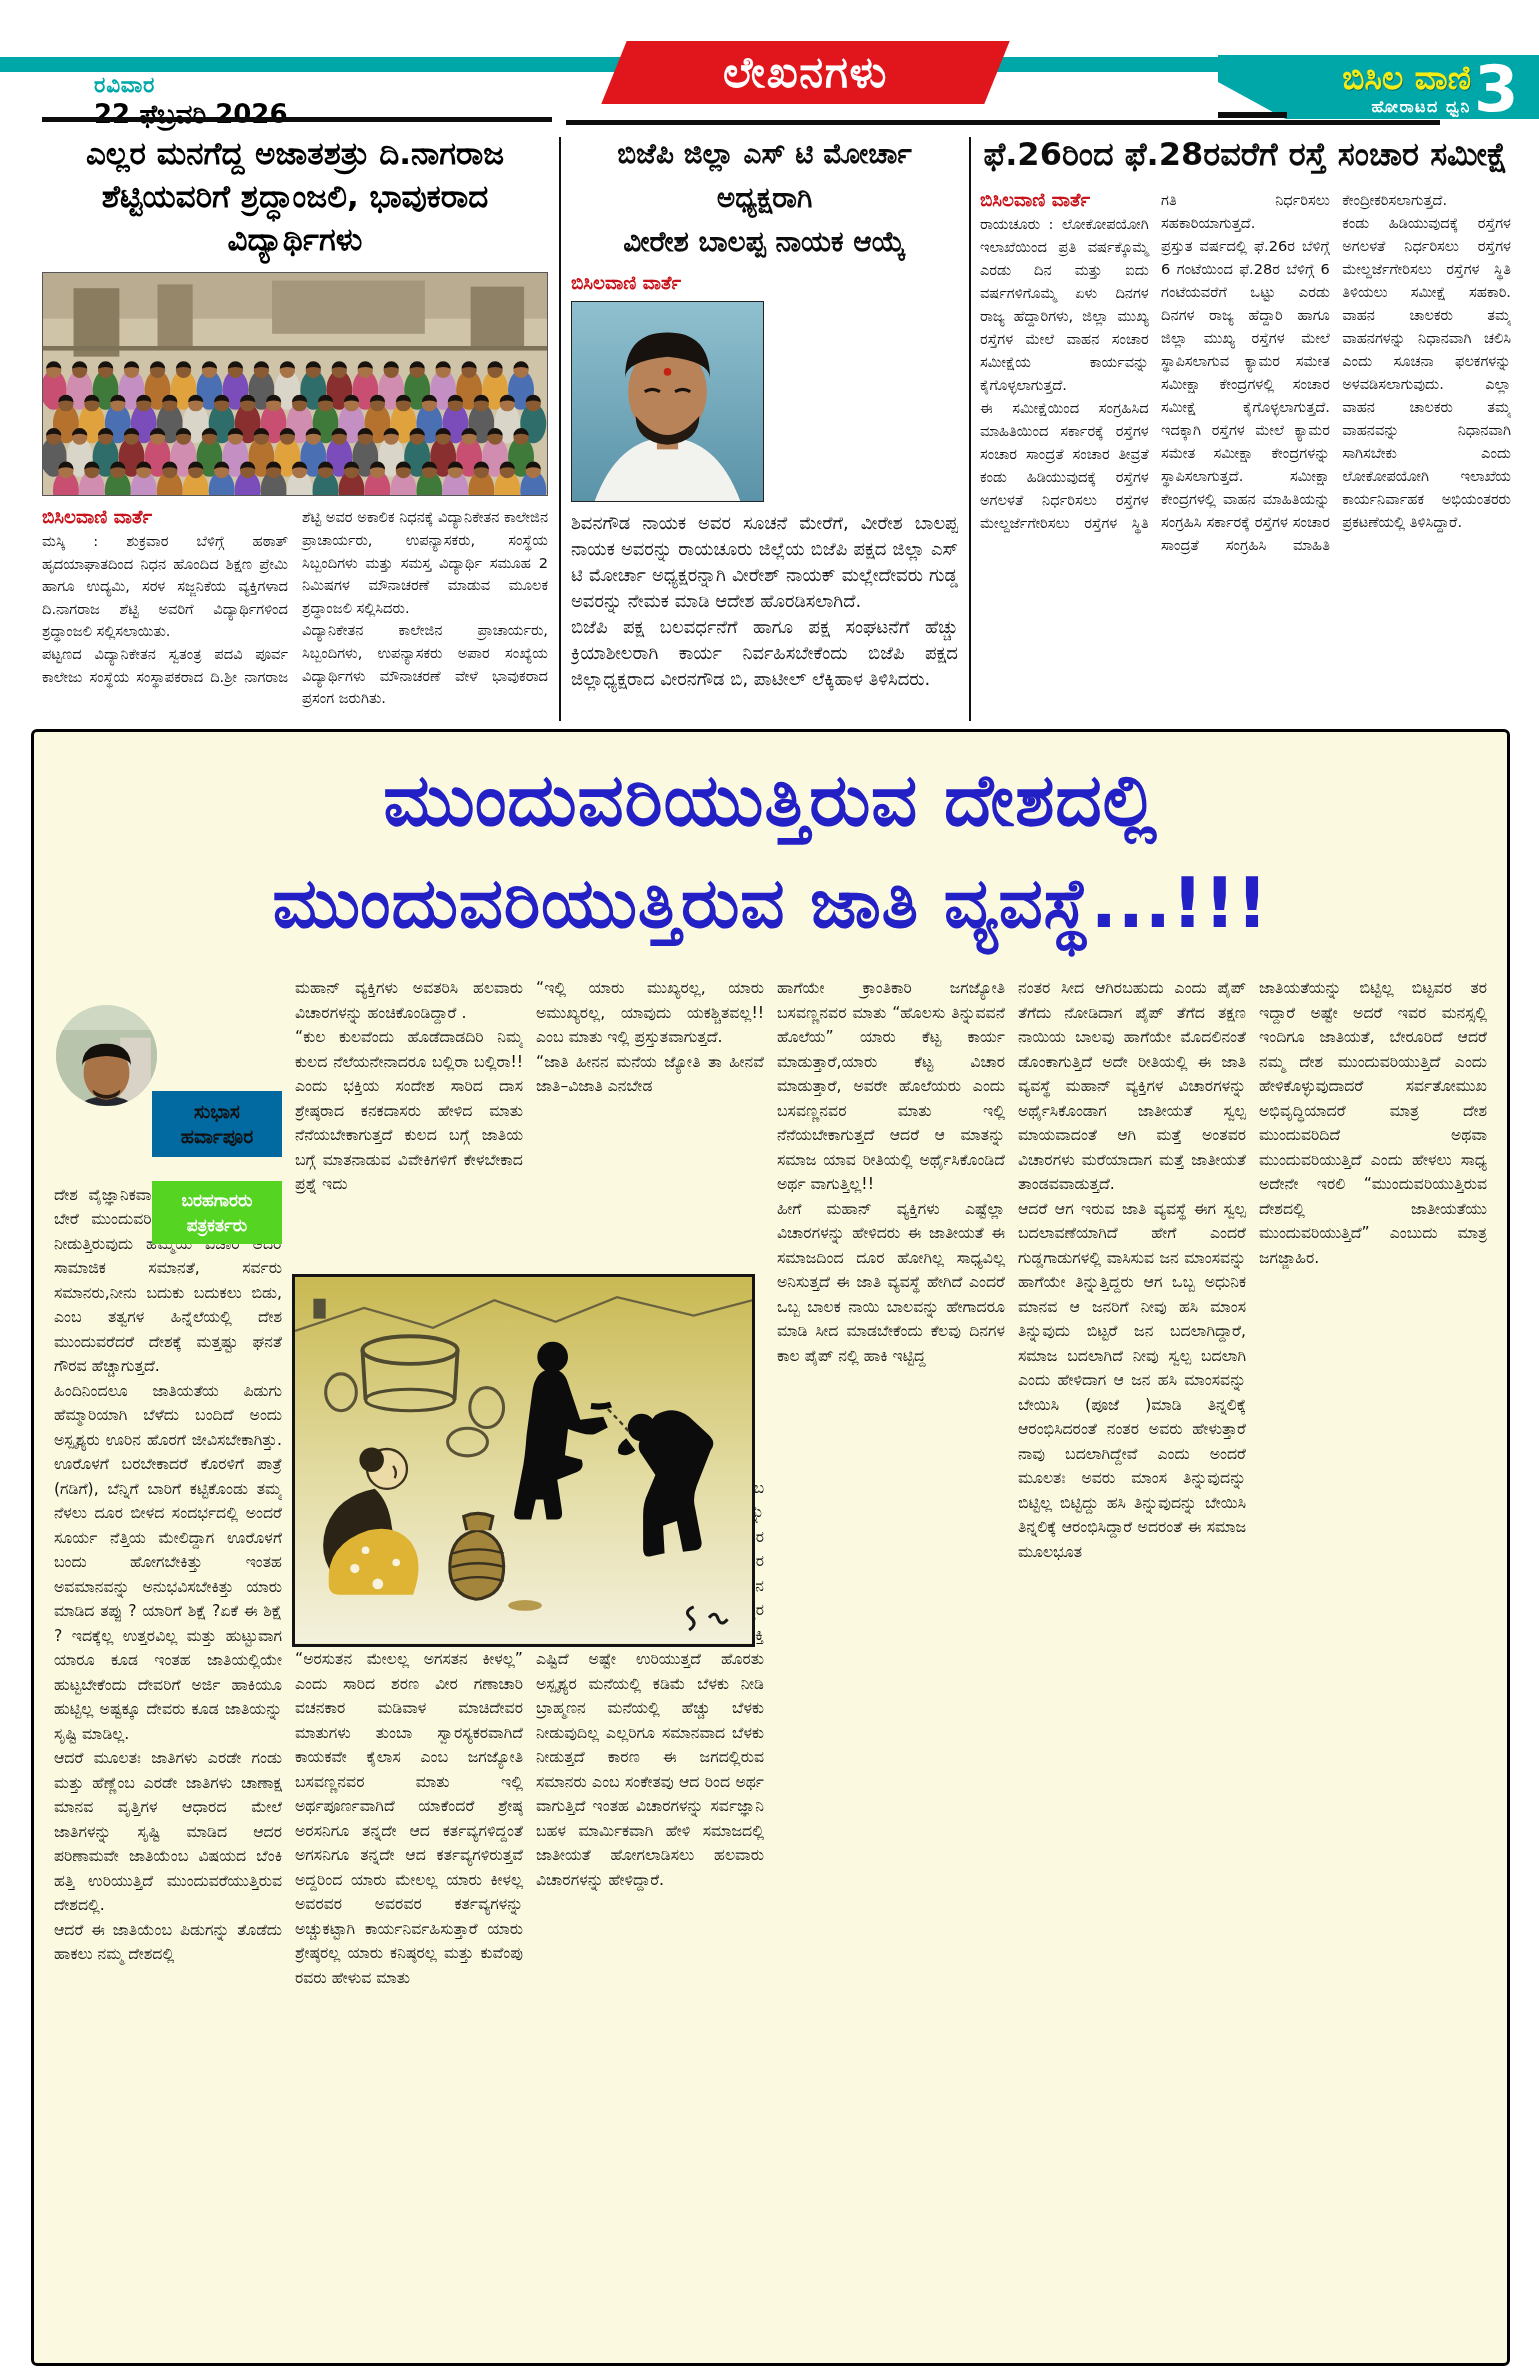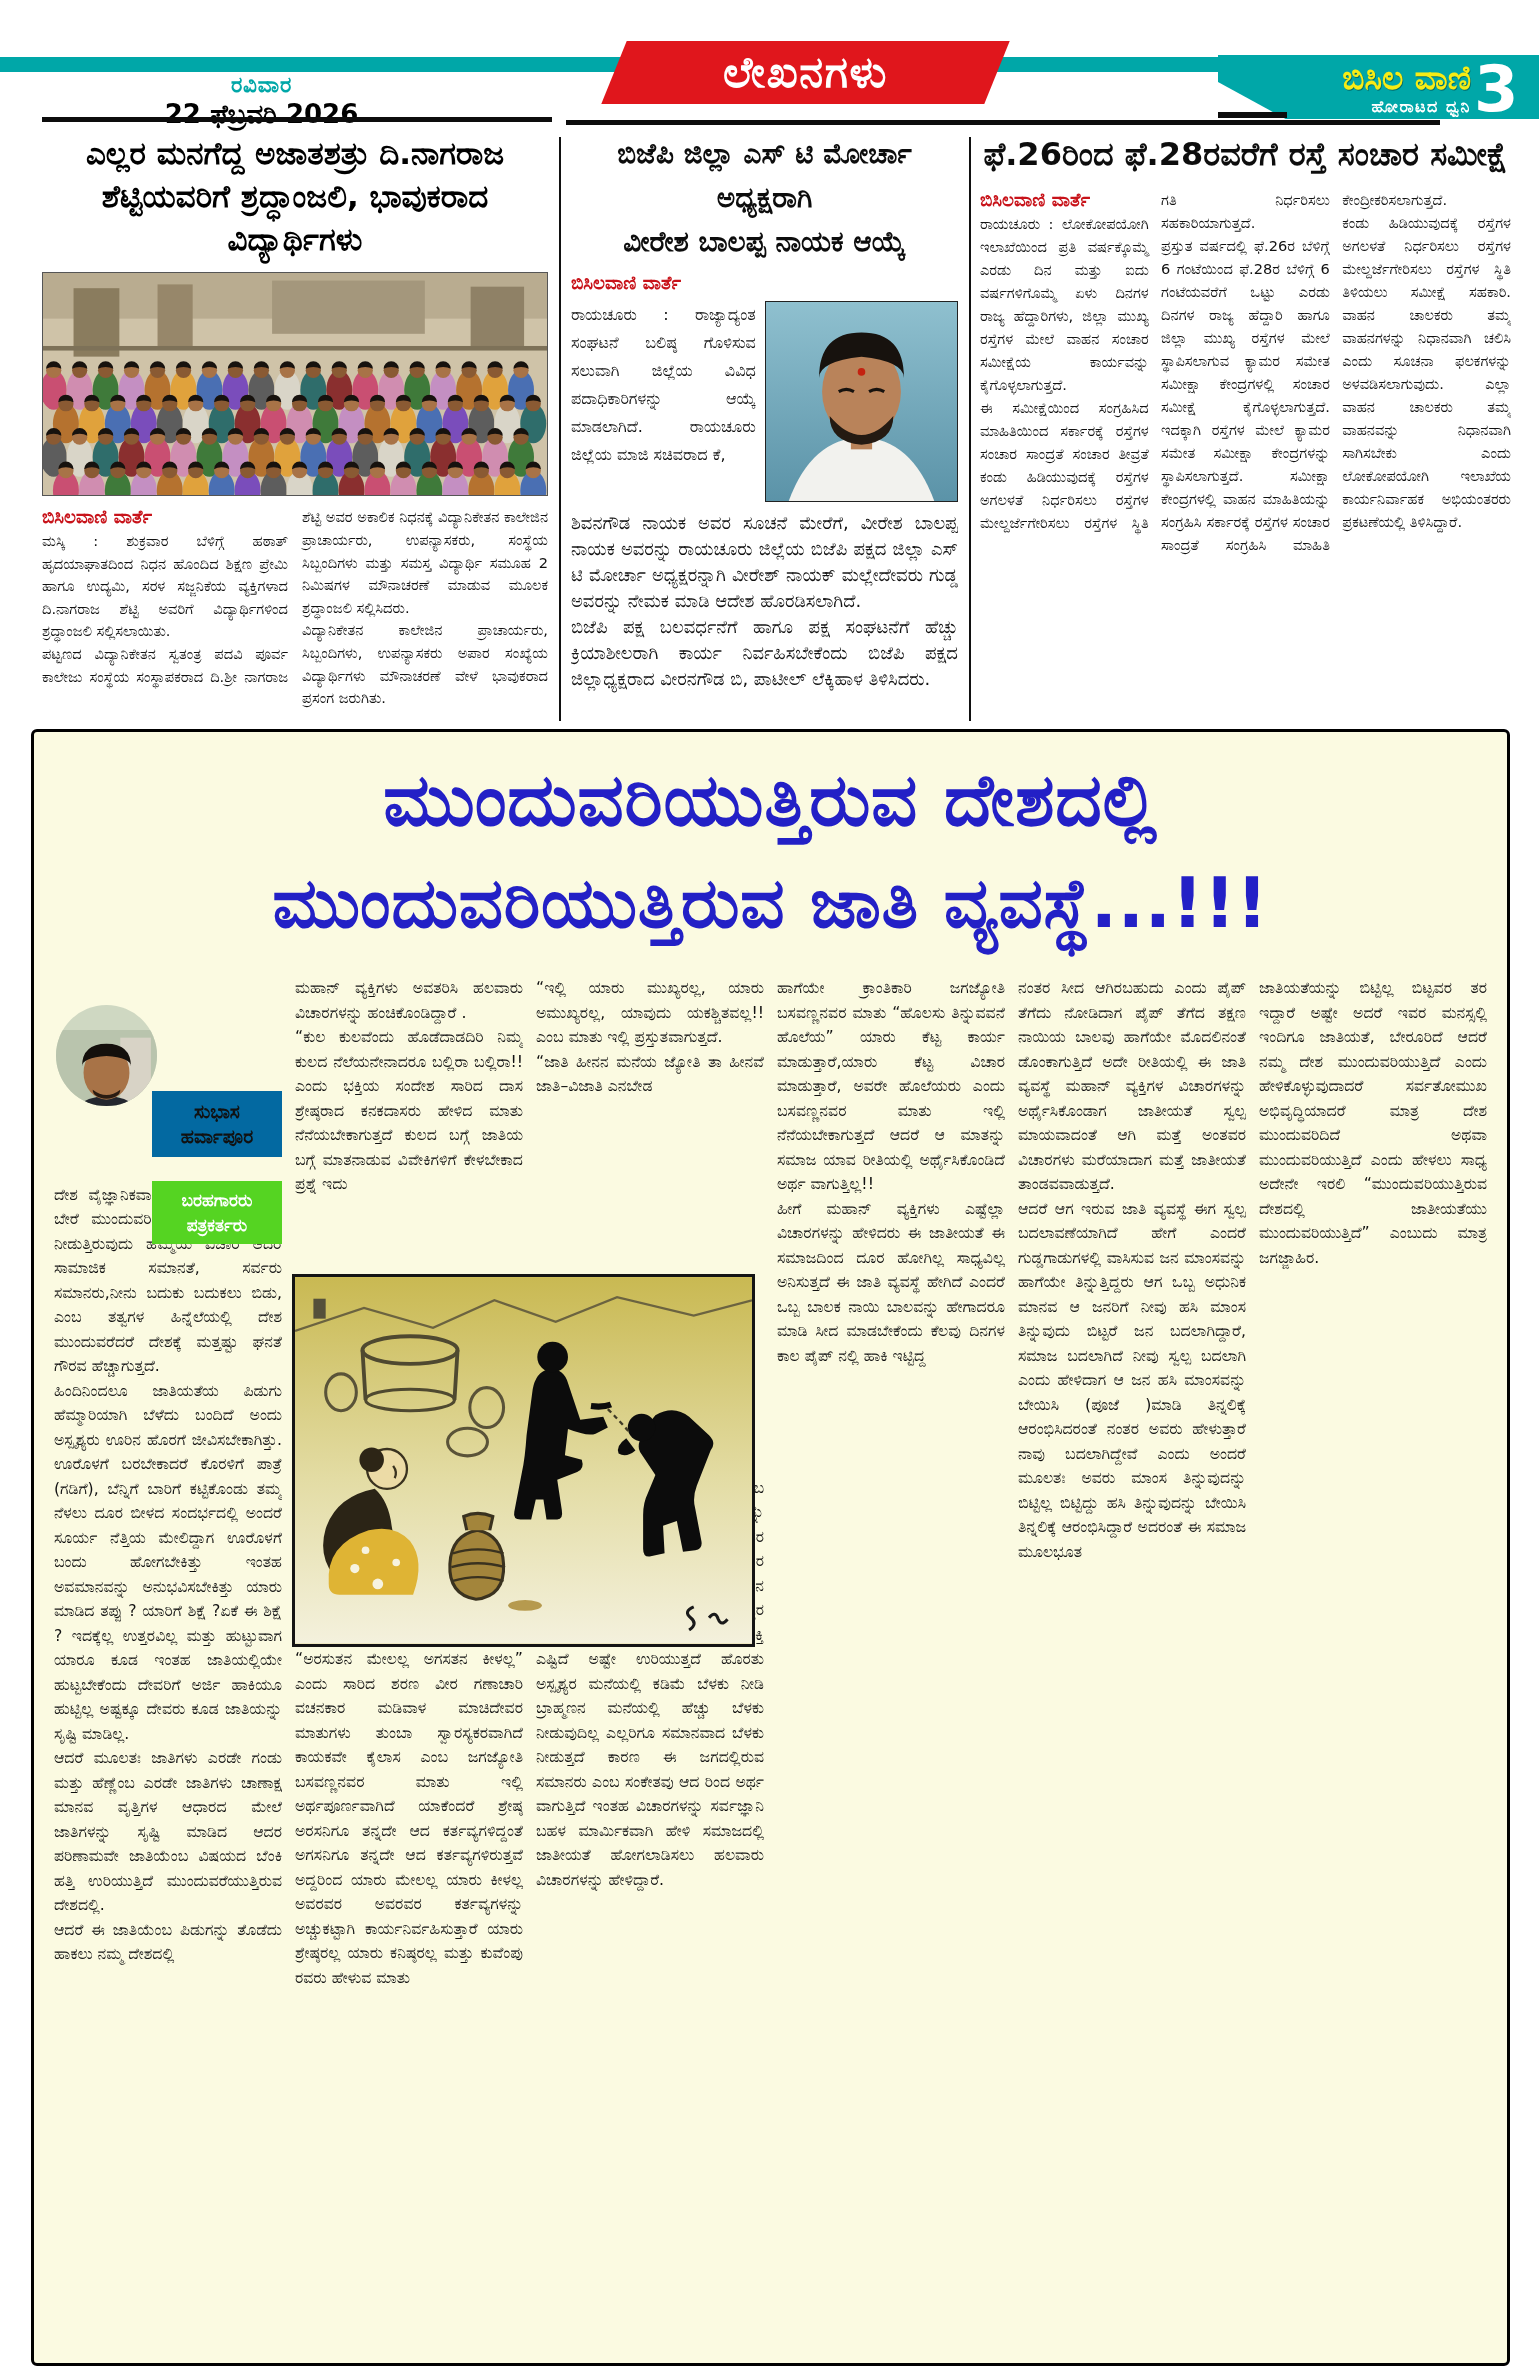--- a/index.html
+++ b/index.html
@@ -3,21 +3,21 @@
 <meta charset="utf-8">
 <style>
   * { margin:0; padding:0; box-sizing:border-box; }
   html,body { width:1540px; }
   body {
     position:relative; height:2377px; background:#ffffff;
     font-family:"DejaVu Sans", sans-serif; color:#111;
   }
   
   .teal-line { position:absolute; top:57px; left:0; width:1540px; height:15.3px; background:#00a7a8; }
-  .date-block { position:absolute; top:72px; left:108px; width:307px; text-align:center; }
+  .date-block { position:absolute; top:72px; left:94px; width:307px; text-align:left; }
   .day { color:#00a7a8; font-size:21.5px; font-weight:bold; letter-spacing:0.8px; }
   .date { color:#000000; font-size:26px; font-weight:bold; margin-top:1.5px; }
   .rule-a { position:absolute; top:117px; left:42px; width:510px; height:4.6px; background:#0d0d0d; }
   .rule-b { position:absolute; top:120px; left:566px; width:874px; height:5.4px; background:#0d0d0d; }
   .section-flag {
     position:absolute; top:41px; left:614px; width:383px; height:63px;
     background:#e0161c; transform:skewX(-22deg);
     display:flex; align-items:center; justify-content:center;
   }
   .section-flag span {
@@ -361,21 +361,20 @@
   <div class="body2col"><span class="byline">ಬಿಸಿಲವಾಣಿ ವಾರ್ತೆ</span><br><span>ಮಸ್ಕಿ : ಶುಕ್ರವಾರ ಬೆಳಿಗ್ಗೆ ಹಠಾತ್ ಹೃದಯಾಘಾತದಿಂದ ನಿಧನ ಹೊಂದಿದ ಶಿಕ್ಷಣ ಪ್ರೇಮಿ ಹಾಗೂ ಉದ್ಯಮಿ, ಸರಳ ಸಜ್ಜನಿಕೆಯ ವ್ಯಕ್ತಿಗಳಾದ ದಿ.ನಾಗರಾಜ ಶೆಟ್ಟಿ ಅವರಿಗೆ ವಿದ್ಯಾರ್ಥಿಗಳಿಂದ ಶ್ರದ್ಧಾಂಜಲಿ ಸಲ್ಲಿಸಲಾಯಿತು.
 ಪಟ್ಟಣದ ವಿದ್ಯಾನಿಕೇತನ ಸ್ವತಂತ್ರ ಪದವಿ ಪೂರ್ವ ಕಾಲೇಜು ಸಂಸ್ಥೆಯ ಸಂಸ್ಥಾಪಕರಾದ ದಿ.ಶ್ರೀ ನಾಗರಾಜ ಶೆಟ್ಟಿ ಅವರ ಅಕಾಲಿಕ ನಿಧನಕ್ಕೆ ವಿದ್ಯಾನಿಕೇತನ ಕಾಲೇಜಿನ ಪ್ರಾಚಾರ್ಯರು, ಉಪನ್ಯಾಸಕರು, ಸಂಸ್ಥೆಯ ಸಿಬ್ಬಂದಿಗಳು ಮತ್ತು ಸಮಸ್ತ ವಿದ್ಯಾರ್ಥಿ ಸಮೂಹ 2 ನಿಮಿಷಗಳ ಮೌನಾಚರಣೆ ಮಾಡುವ ಮೂಲಕ ಶ್ರದ್ಧಾಂಜಲಿ ಸಲ್ಲಿಸಿದರು.
 ವಿದ್ಯಾನಿಕೇತನ ಕಾಲೇಜಿನ ಪ್ರಾಚಾರ್ಯರು, ಸಿಬ್ಬಂದಿಗಳು, ಉಪನ್ಯಾಸಕರು ಅಪಾರ ಸಂಖ್ಯೆಯ ವಿದ್ಯಾರ್ಥಿಗಳು ಮೌನಾಚರಣೆ ವೇಳೆ ಭಾವುಕರಾದ ಪ್ರಸಂಗ ಜರುಗಿತು.</span></div>
 </div>
 
 <div class="art art-mid">
   <div class="hl-blk">ಬಿಜೆಪಿ ಜಿಲ್ಲಾ ಎಸ್ ಟಿ ಮೋರ್ಚಾ ಅಧ್ಯಕ್ಷರಾಗಿ</div>
   <div class="hl-blk">ವೀರೇಶ ಬಾಲಪ್ಪ ನಾಯಕ ಆಯ್ಕೆ</div>
   <div class="byline" style="margin-top:7.7px;">ಬಿಸಿಲವಾಣಿ ವಾರ್ತೆ</div>
   <div class="mid-row">
-    <div class="mtxt">ರಾಯಚೂರು : ರಾಜ್ಯಾದ್ಯಂತ ಸಂಘಟನೆ ಬಲಿಷ್ಠ ಗೊಳಿಸುವ ಸಲುವಾಗಿ ಜಿಲ್ಲೆಯ ವಿವಿಧ ಪದಾಧಿಕಾರಿಗಳನ್ನು ಆಯ್ಕೆ ಮಾಡಲಾಗಿದೆ. ರಾಯಚೂರು ಜಿಲ್ಲೆಯ ಮಾಜಿ ಸಚಿವರಾದ ಕೆ,</div>
     <svg class="photo-portrait" viewBox="0 0 252 262" preserveAspectRatio="none">
       <defs>
         <linearGradient id="pbg" x1="0" y1="0" x2="0" y2="1">
           <stop offset="0" stop-color="#8fc0cf"></stop>
             <stop offset="1" stop-color="#5b93a8"></stop>
         </linearGradient>
       </defs>
       <rect width="252" height="262" fill="url(#pbg)"></rect>
       <path d="M30 262 Q60 180 126 178 Q192 180 222 262 Z" fill="#f2f2ee"></path>
       <path d="M112 168 h28 v26 h-28 z" fill="#b9835a"></path>

